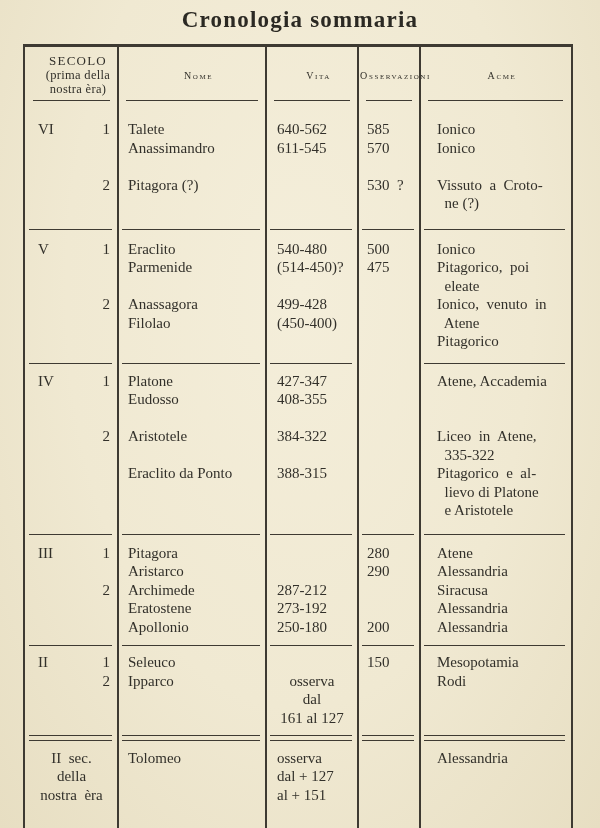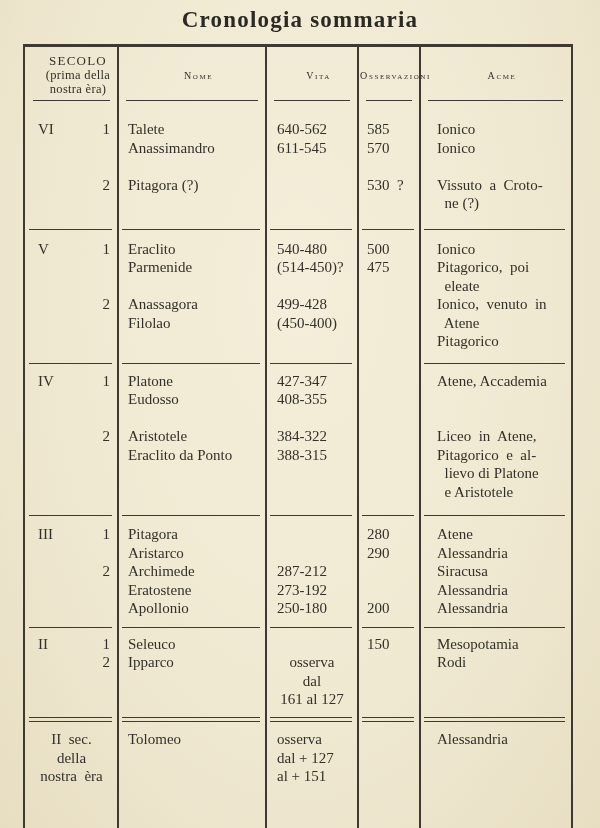--- a/index.html
+++ b/index.html
@@ -238,20 +238,27 @@
           </div>
           <div class="line">
             <div class="cell c-secolo"><div style="display: inline;"></div><div style="display: inline;">2</div></div>
             <div class="cell c-nome">Aristotele</div>
             <div class="cell c-vita">384-322</div>
             <div class="cell c-acme"></div>
             <div class="cell c-oss">Liceo  in  Atene,</div>
           </div>
           <div class="line">
             <div class="cell c-secolo"><div style="display: inline;"></div><div style="display: inline;"></div></div>
+            <div class="cell c-nome"></div>
+            <div class="cell c-vita"></div>
+            <div class="cell c-acme"></div>
+            <div class="cell c-oss">  335-322</div>
+          </div>
+          <div class="line">
+            <div class="cell c-secolo"><div style="display: inline;"></div><div style="display: inline;"></div></div>
             <div class="cell c-nome">Eraclito da Ponto</div>
             <div class="cell c-vita">388-315</div>
             <div class="cell c-acme"></div>
             <div class="cell c-oss">Pitagorico  e  al-</div>
           </div>
           <div class="line">
             <div class="cell c-secolo"><div style="display: inline;"></div><div style="display: inline;"></div></div>
             <div class="cell c-nome"></div>
             <div class="cell c-vita"></div>
             <div class="cell c-acme"></div>

